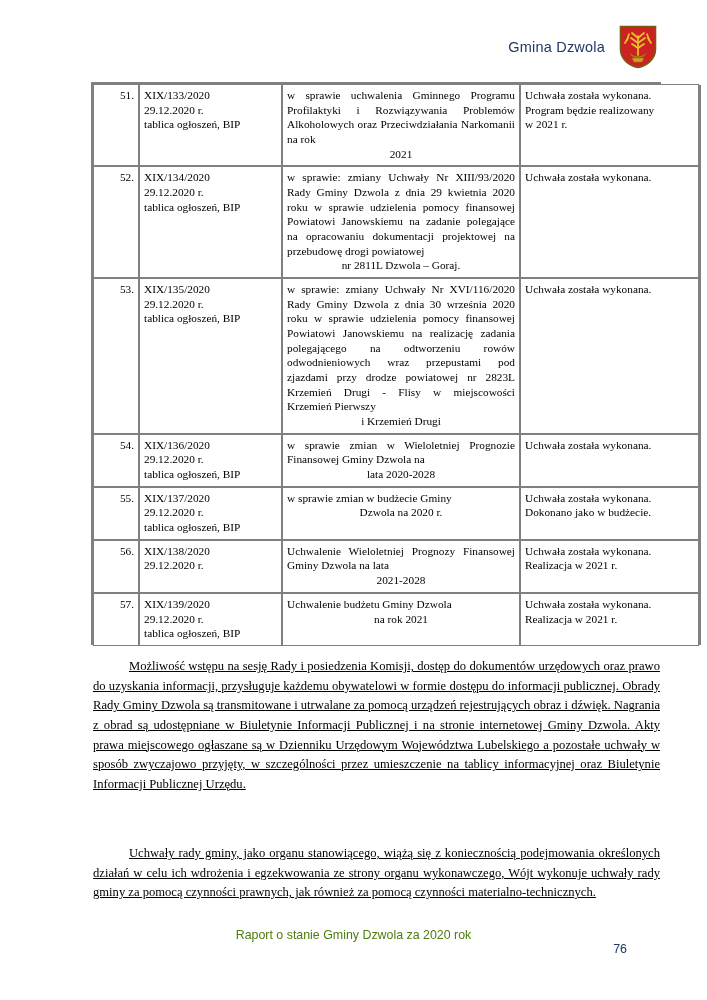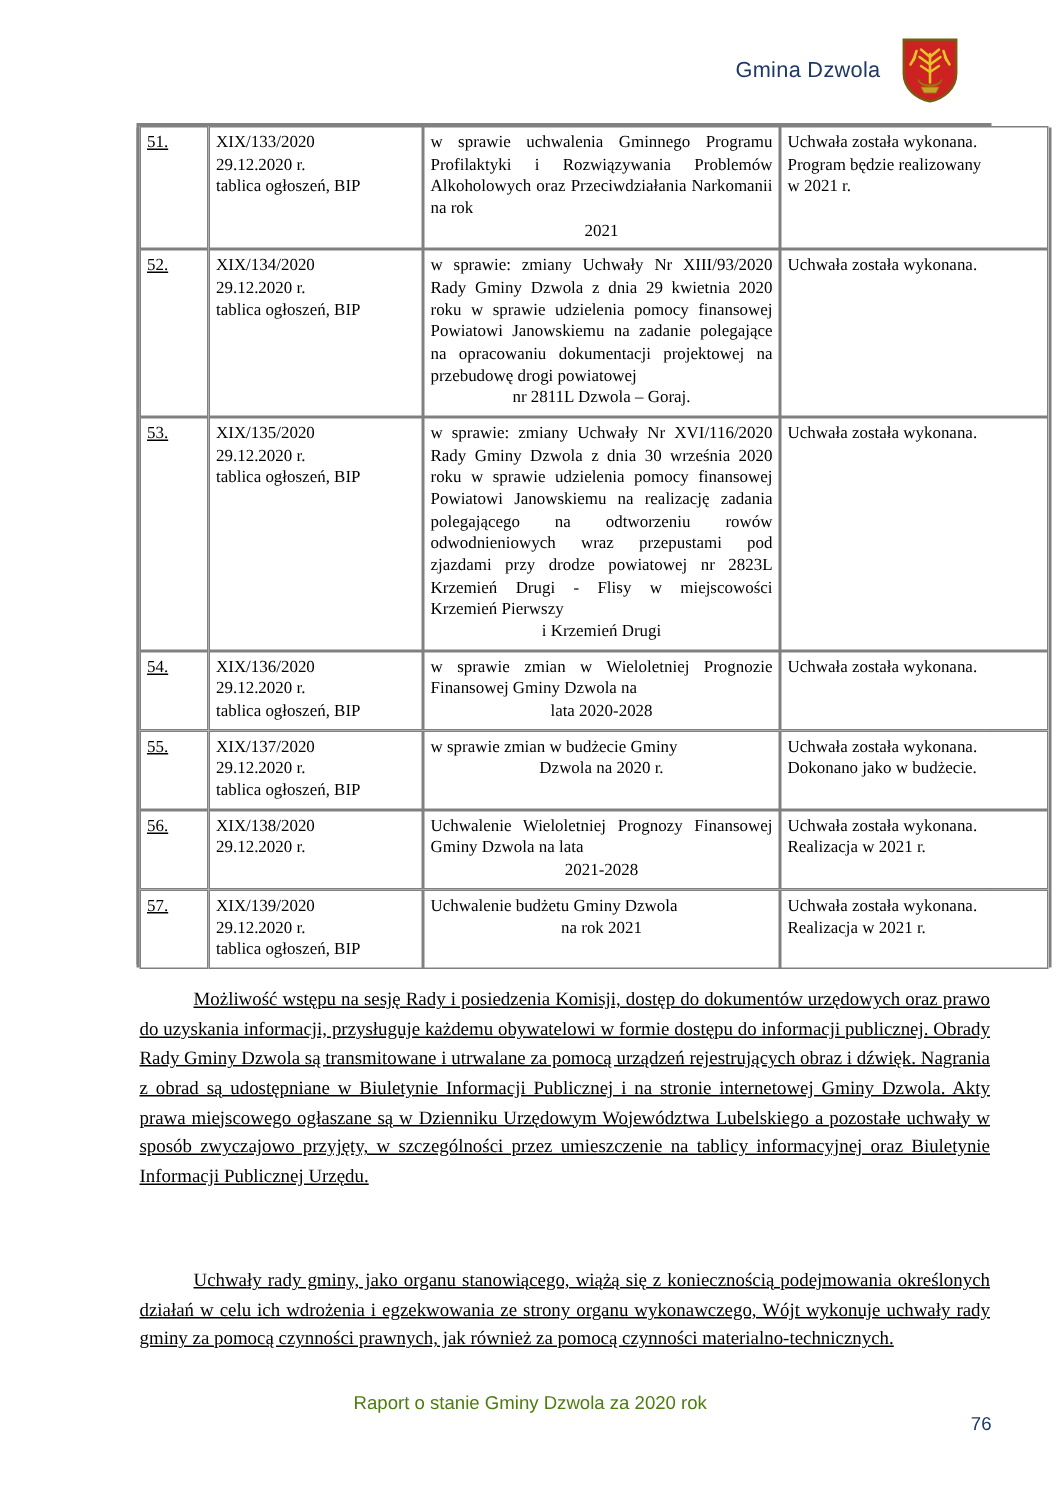--- a/index.html
+++ b/index.html
@@ -19,21 +19,21 @@
   
   .doc-header {
     position: absolute;
     top: 18px;
     left: 0;
     width: 707px;
     height: 58px;
     display: flex;
     align-items: center;
     justify-content: flex-end;
-    padding-right: 68px;
+    padding-right: 50px;
     box-sizing: border-box;
   }
   .header-title {
     font-family: "Liberation Sans", sans-serif;
     font-size: 14.5px;
     color: #1F3864;
     letter-spacing: 0.2px;
     margin-right: 14px;
     white-space: nowrap;
   }
@@ -75,21 +75,21 @@
     height: 561px;
     border: 2px solid #808080;
     box-sizing: border-box;
     pointer-events: none;
   }
   .col-no   { width: 36px; text-align: center; }
   .col-sig  { width: 133px; }
   .col-desc { width: 228px; text-align: justify; text-justify: inter-word; }
   .col-stat { width: 169px; }
 
-  .col-no .cell-line { text-align: left; text-decoration: underline; }
+  .col-no .cell-line { text-align: right; }
   .sig-line { white-space: nowrap; }
   .desc-last { text-align: center; }
   .stat-line { text-align: left; }
 
   
   .body-text {
     position: absolute;
     left: 93px;
     width: 567px;
     font-size: 12.6px;
@@ -114,21 +114,21 @@
     text-align: center;
     font-family: "Liberation Sans", sans-serif;
     font-size: 12.4px;
     color: #4d7c0f;
   }
   .page-number {
     position: absolute;
     top: 942px;
     left: 0;
     width: 707px;
-    padding-right: 46px;
+    padding-right: 80px;
     box-sizing: border-box;
     text-align: right;
     font-family: "Liberation Sans", sans-serif;
     font-size: 12.4px;
     color: #1F3864;
   }
 </style>
 </head>
 <body>
 

